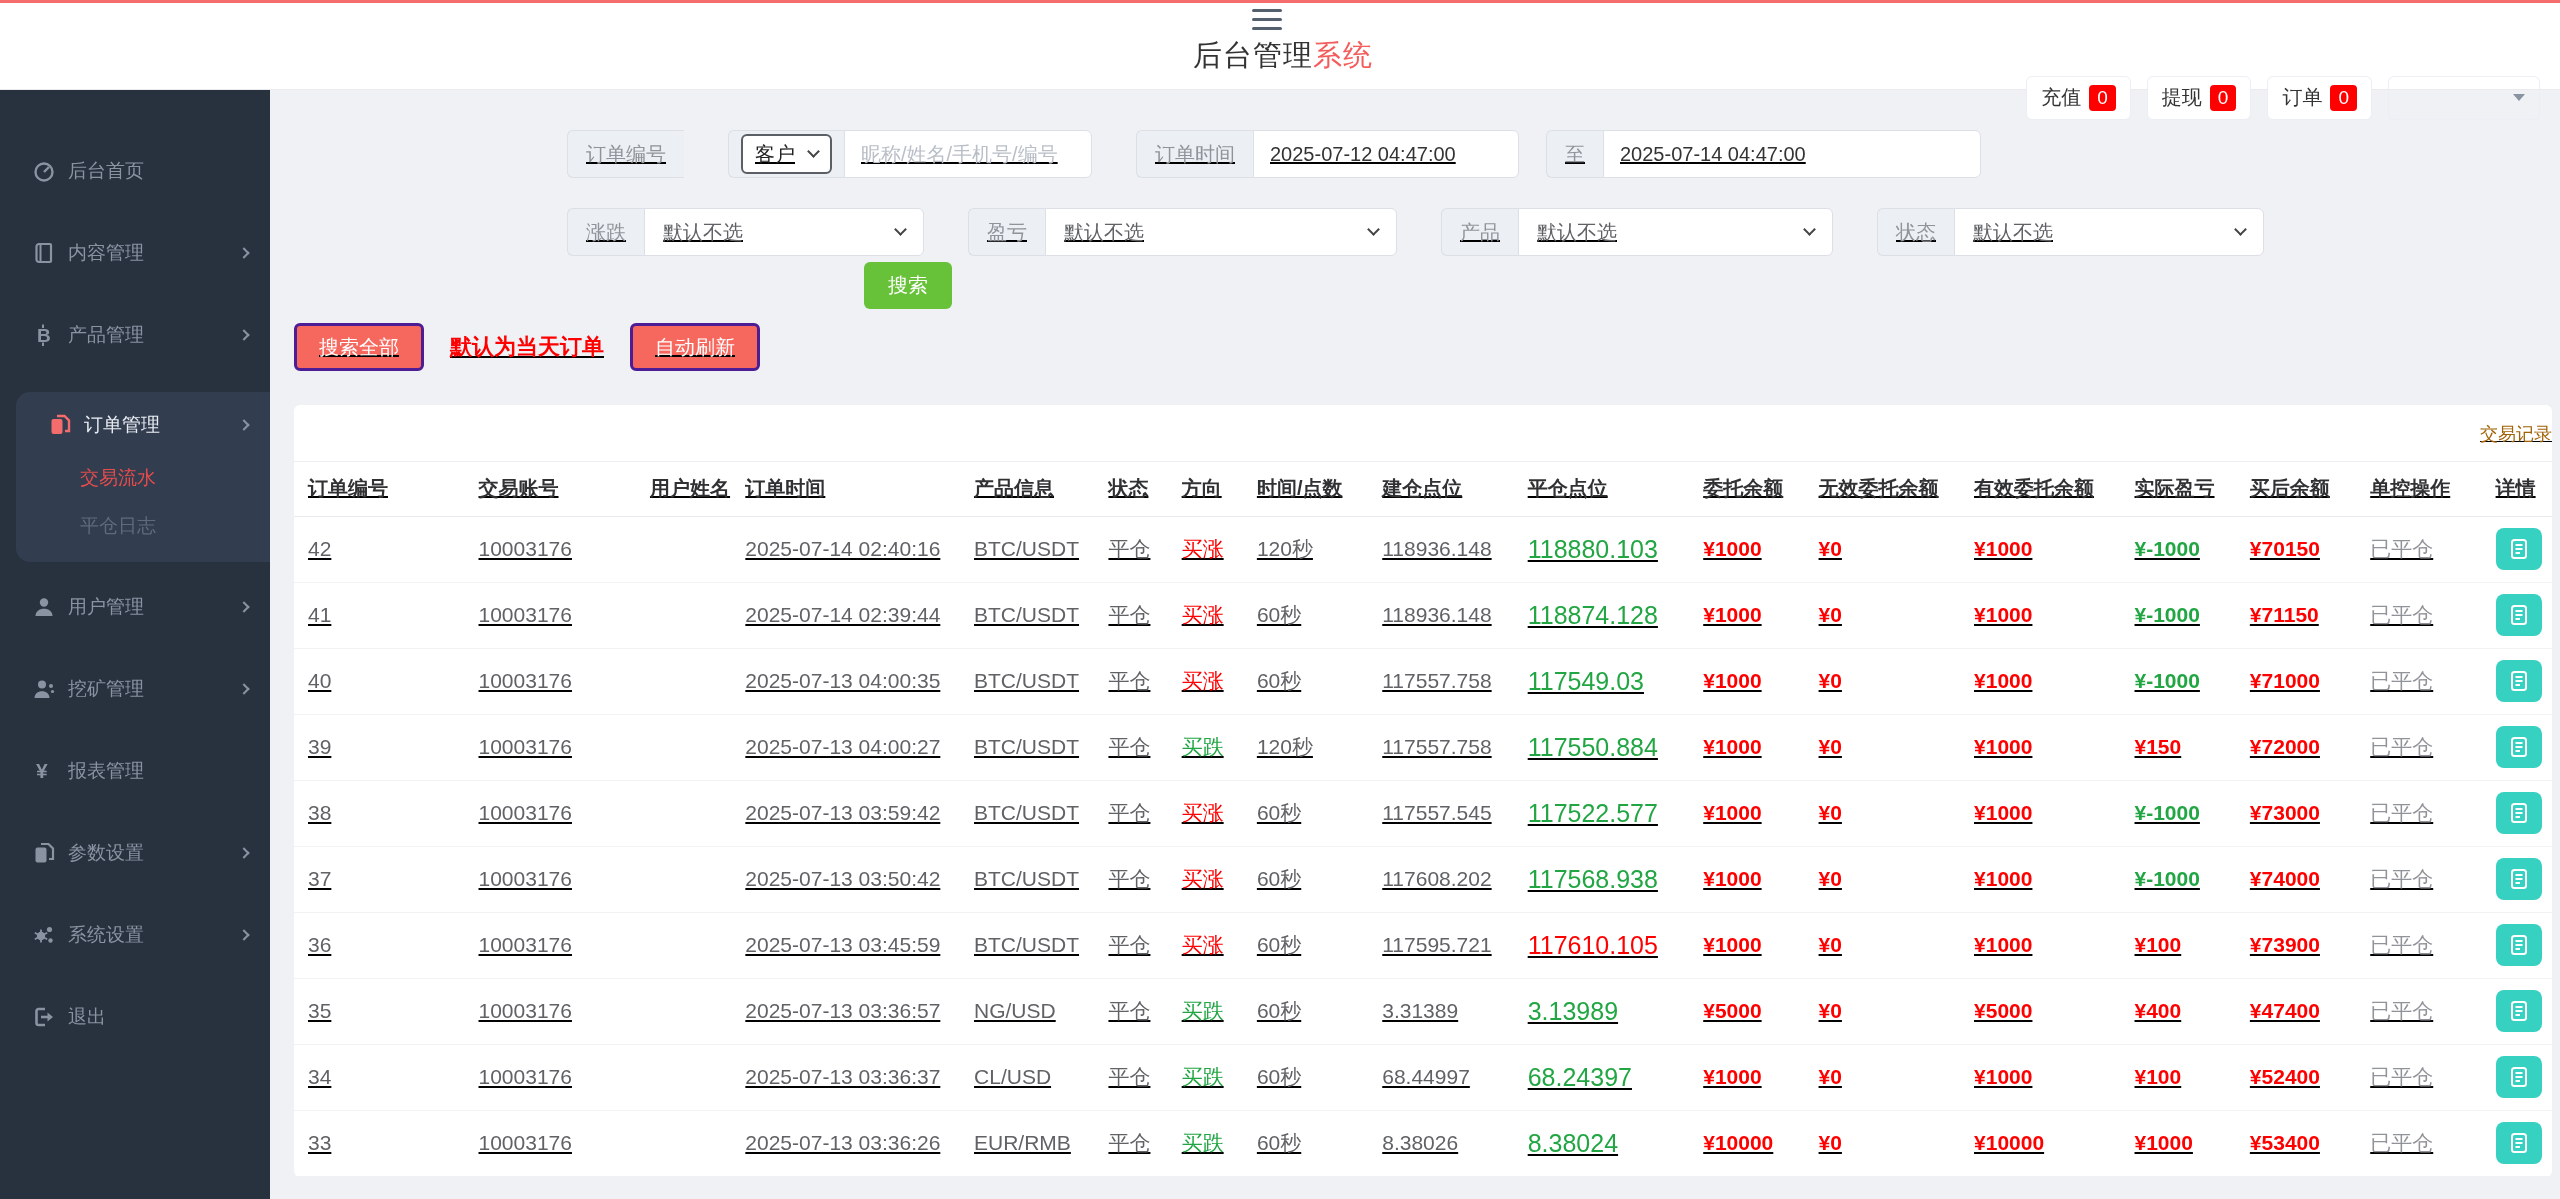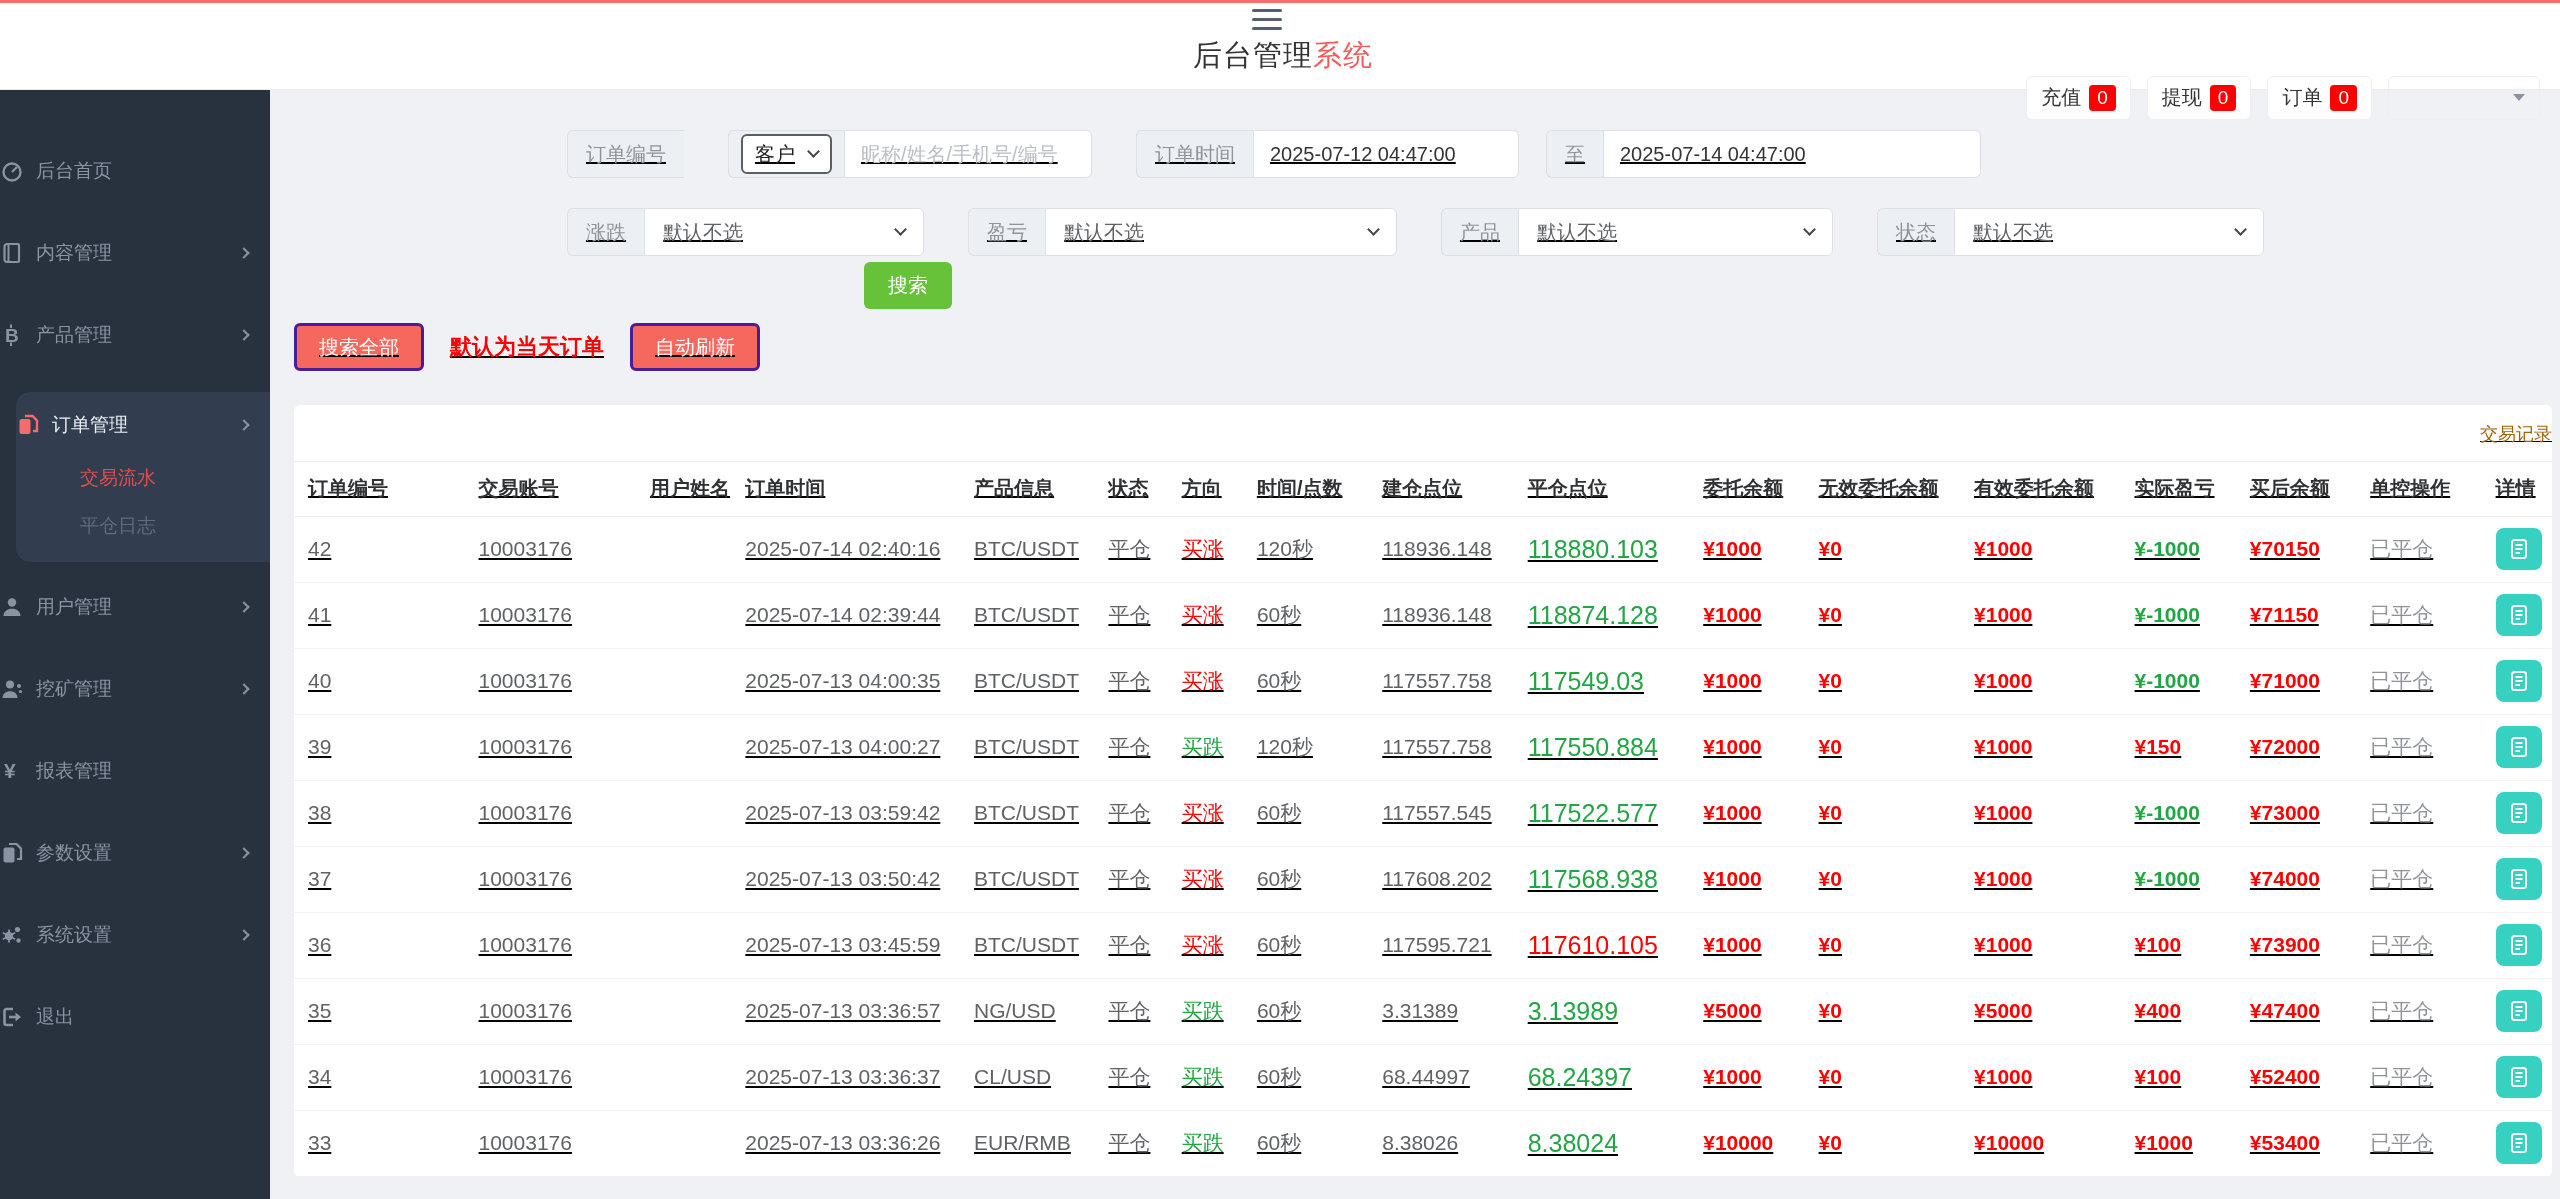--- a/index.html
+++ b/index.html
@@ -25,21 +25,21 @@
   .tri-down { width:0; height:0; border-left:6px solid transparent;
     border-right:6px solid transparent; border-top:7px solid #8a93a2; }
 
   
   .layout { display:flex; height:1109px; }
   aside { width:270px; background:#28313e; flex:0 0 270px; padding-top:56px; }
   main { flex:1;text-decoration:underline; }
 
   
   .side-item { display:flex; align-items:center; height:50px; margin-bottom:32px;
-    color:#8a93a2; font-size:19px; cursor:pointer; position:relative; }
+    padding-left:32px; color:#8a93a2; font-size:19px; cursor:pointer; position:relative; }
   .side-item .icon { width:24px; height:24px; margin-right:12px; color:#8a93a2;
     display:inline-flex; align-items:center; justify-content:center; }
   .side-caret { position:absolute; right:22px; width:8px; height:8px;
     border-right:2px solid #8a93a2; border-bottom:2px solid #8a93a2;
     transform:rotate(-45deg); }
   .active-block { background:#323d4f; margin:0 0 20px 16px; border-radius:14px 0 0 14px;
     padding:8px 0 12px 0; }
   .active-block .side-item { margin-bottom:4px; color:#e9edf3; }
   .active-block .side-item .icon { color:#f56c6c; }
   .sub-item { display:block; padding:11px 0 11px 64px; font-size:19px; color:#5f6b7d; cursor:pointer; }

